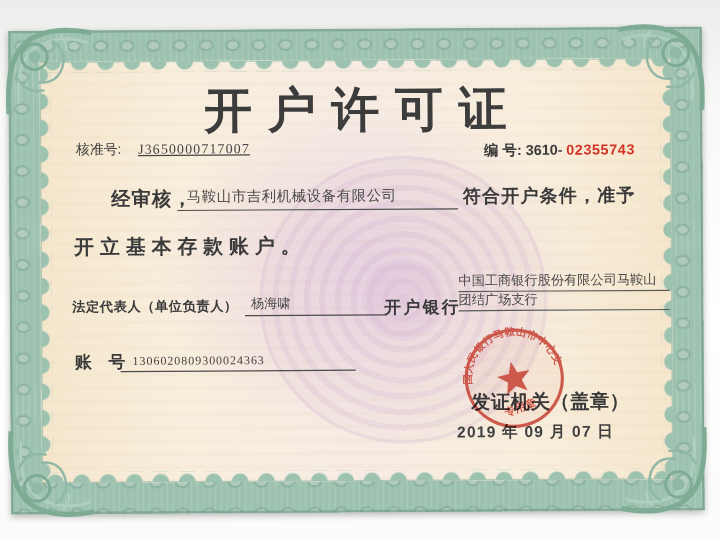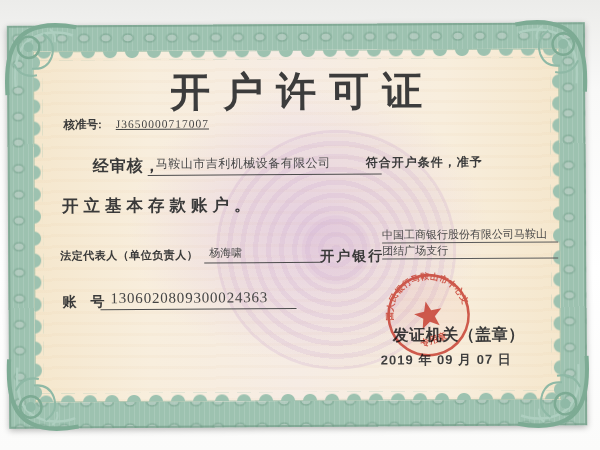--- a/index.html
+++ b/index.html
@@ -53,39 +53,39 @@
   .corner.br{right:-3px;bottom:-3px;transform:scale(-1,-1);}
   .content{position:absolute;inset:0;z-index:3;color:#3a3a3a;}
   .abs{position:absolute;white-space:nowrap;}
   .serif{font-family:"Liberation Serif","DejaVu Serif",serif;}
   .title{
     left:0;top:40px;width:100%;text-align:center;
     font-family:"Liberation Serif","DejaVu Serif",serif;
     font-size:40px;font-weight:bold;letter-spacing:13px;padding-left:13px;box-sizing:border-box;
     color:#3c3c3c;
   }
-  .lbl{font-weight:bold;color:#3a3a3a;}
+  .lbl{font-weight:normal;color:#3a3a3a;}
   .row-approval{left:56px;top:92px;font-size:11.5px;}
   .row-approval .val{margin-left:14px;letter-spacing:1px;color:#454545;text-decoration:underline;}
   .row-serial{left:396px;top:94px;font-size:12px;font-weight:bold;}
   .row-serial .red{color:#d23527;margin-left:3px;letter-spacing:0.5px;}
   .review-prefix{left:85px;top:131px;font-size:16px;font-weight:bold;letter-spacing:1px;}
   .company-line{left:140px;top:124px;width:234px;height:26px;border-bottom:1.5px solid #4c4c4c;}
   .company-line span{position:absolute;left:8px;bottom:2px;font-size:12px;color:#4a4a4a;letter-spacing:0.5px;}
-  .review-suffix{left:358px;top:131px;font-size:12px;font-weight:bold;letter-spacing:1px;}
+  .review-suffix{left:378px;top:131px;font-size:15px;font-weight:bold;letter-spacing:1px;}
   .review-line2{left:54px;top:170px;font-size:16.5px;font-weight:bold;letter-spacing:5px;}
   .legal-label{left:52px;top:223px;font-size:11px;font-weight:bold;letter-spacing:0.5px;}
   .legal-line{left:196px;top:217px;width:118px;height:21px;border-bottom:1.3px solid #4c4c4c;}
   .legal-line span{position:absolute;left:5px;bottom:2px;font-size:11px;color:#4a4a4a;}
   .bank-label{left:312px;top:224px;font-size:14px;font-weight:bold;letter-spacing:2px;}
   .bank-value{left:374px;top:204px;width:176px;font-size:11px;line-height:15px;color:#4a4a4a;}
   .bank-value div{border-bottom:1px solid #5a5a5a;white-space:nowrap;}
   .account-label{left:54px;top:268px;font-size:14px;font-weight:bold;}
   .account-line{left:92px;top:262px;width:196px;height:22px;border-bottom:1.5px solid #4c4c4c;}
-  .account-line span{position:absolute;left:10px;bottom:2px;font-size:15px;letter-spacing:0.8px;color:#454545;}
+  .account-line span{position:absolute;left:10px;bottom:2px;font-size:10px;letter-spacing:0.8px;color:#454545;}
   .issuer-label{left:384px;top:302px;font-size:16px;font-weight:bold;letter-spacing:0.5px;}
   .issue-date{left:372px;top:328px;font-size:13px;font-weight:bold;letter-spacing:1px;color:#3f3f3f;}
   .seal{position:absolute;left:368px;top:240px;width:104px;height:104px;z-index:5;
     opacity:.82;mix-blend-mode:multiply;transform:rotate(-12deg);}
 </style>
 </head>
 <body>
 
 <div class="cert">
 
@@ -123,20 +123,24 @@
   </div>
 
   <div class="content">
 
     <div class="abs title">开户许可证</div>
 
     <div class="abs row-approval">
       <span class="lbl">核准号:</span><span class="val serif">J3650000717007</span>
     </div>
 
+    <div class="abs row-serial">
+      <span>编 号:</span>
+      <span>3610-</span><span class="red">02355743</span>
+    </div>
 
     <div class="abs review-prefix">经审核，</div>
     <div class="abs company-line">
       <span class="serif">马鞍山市吉利机械设备有限公司</span>
     </div>
     <div class="abs review-suffix">符合开户条件，准予</div>
     <div class="abs review-line2">开立基本存款账户。</div>
 
     <div class="abs legal-label">法定代表人（单位负责人）</div>
     <div class="abs bank-label">开户银行</div>

